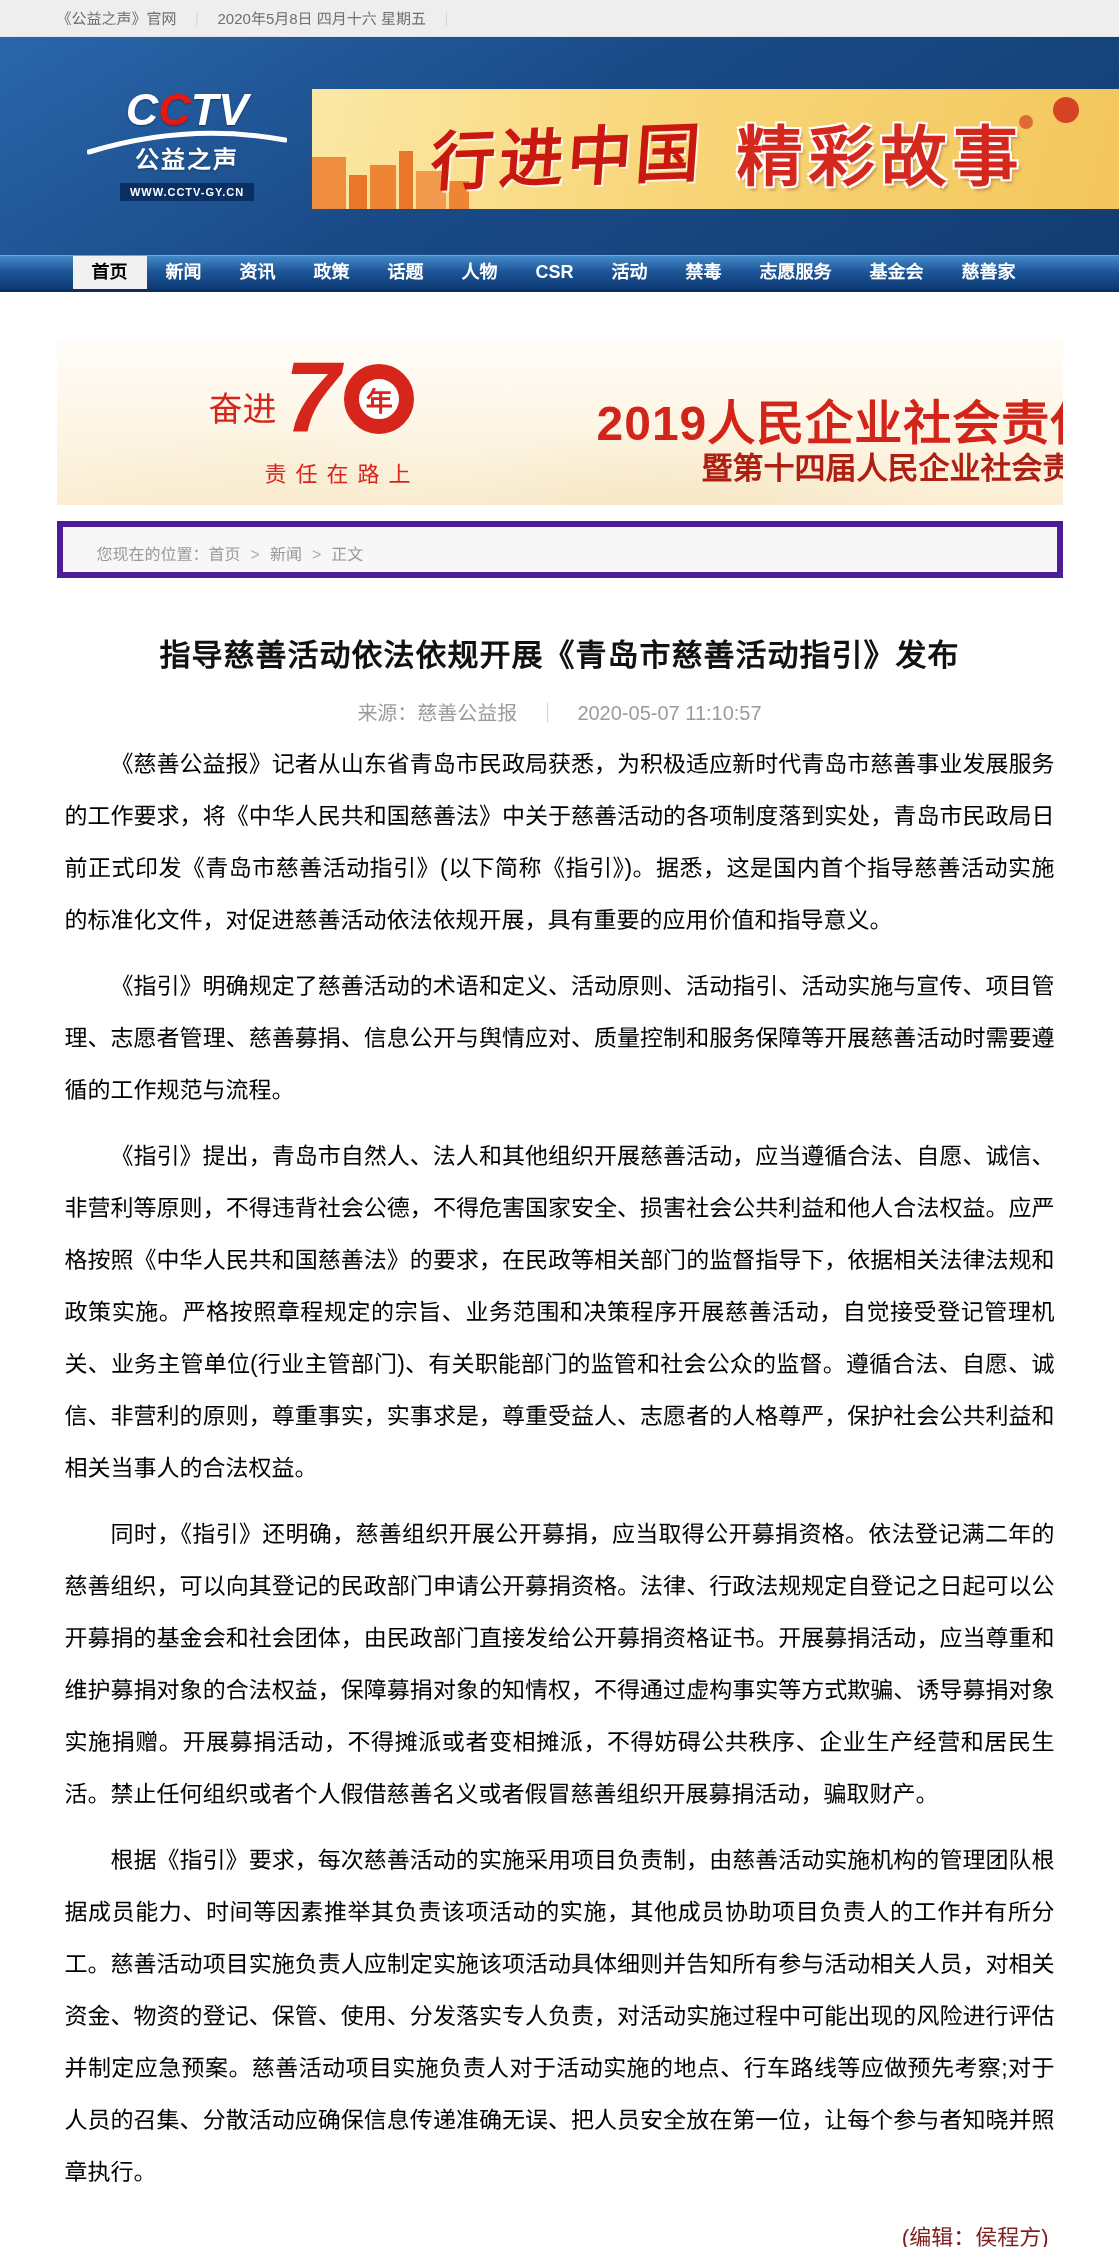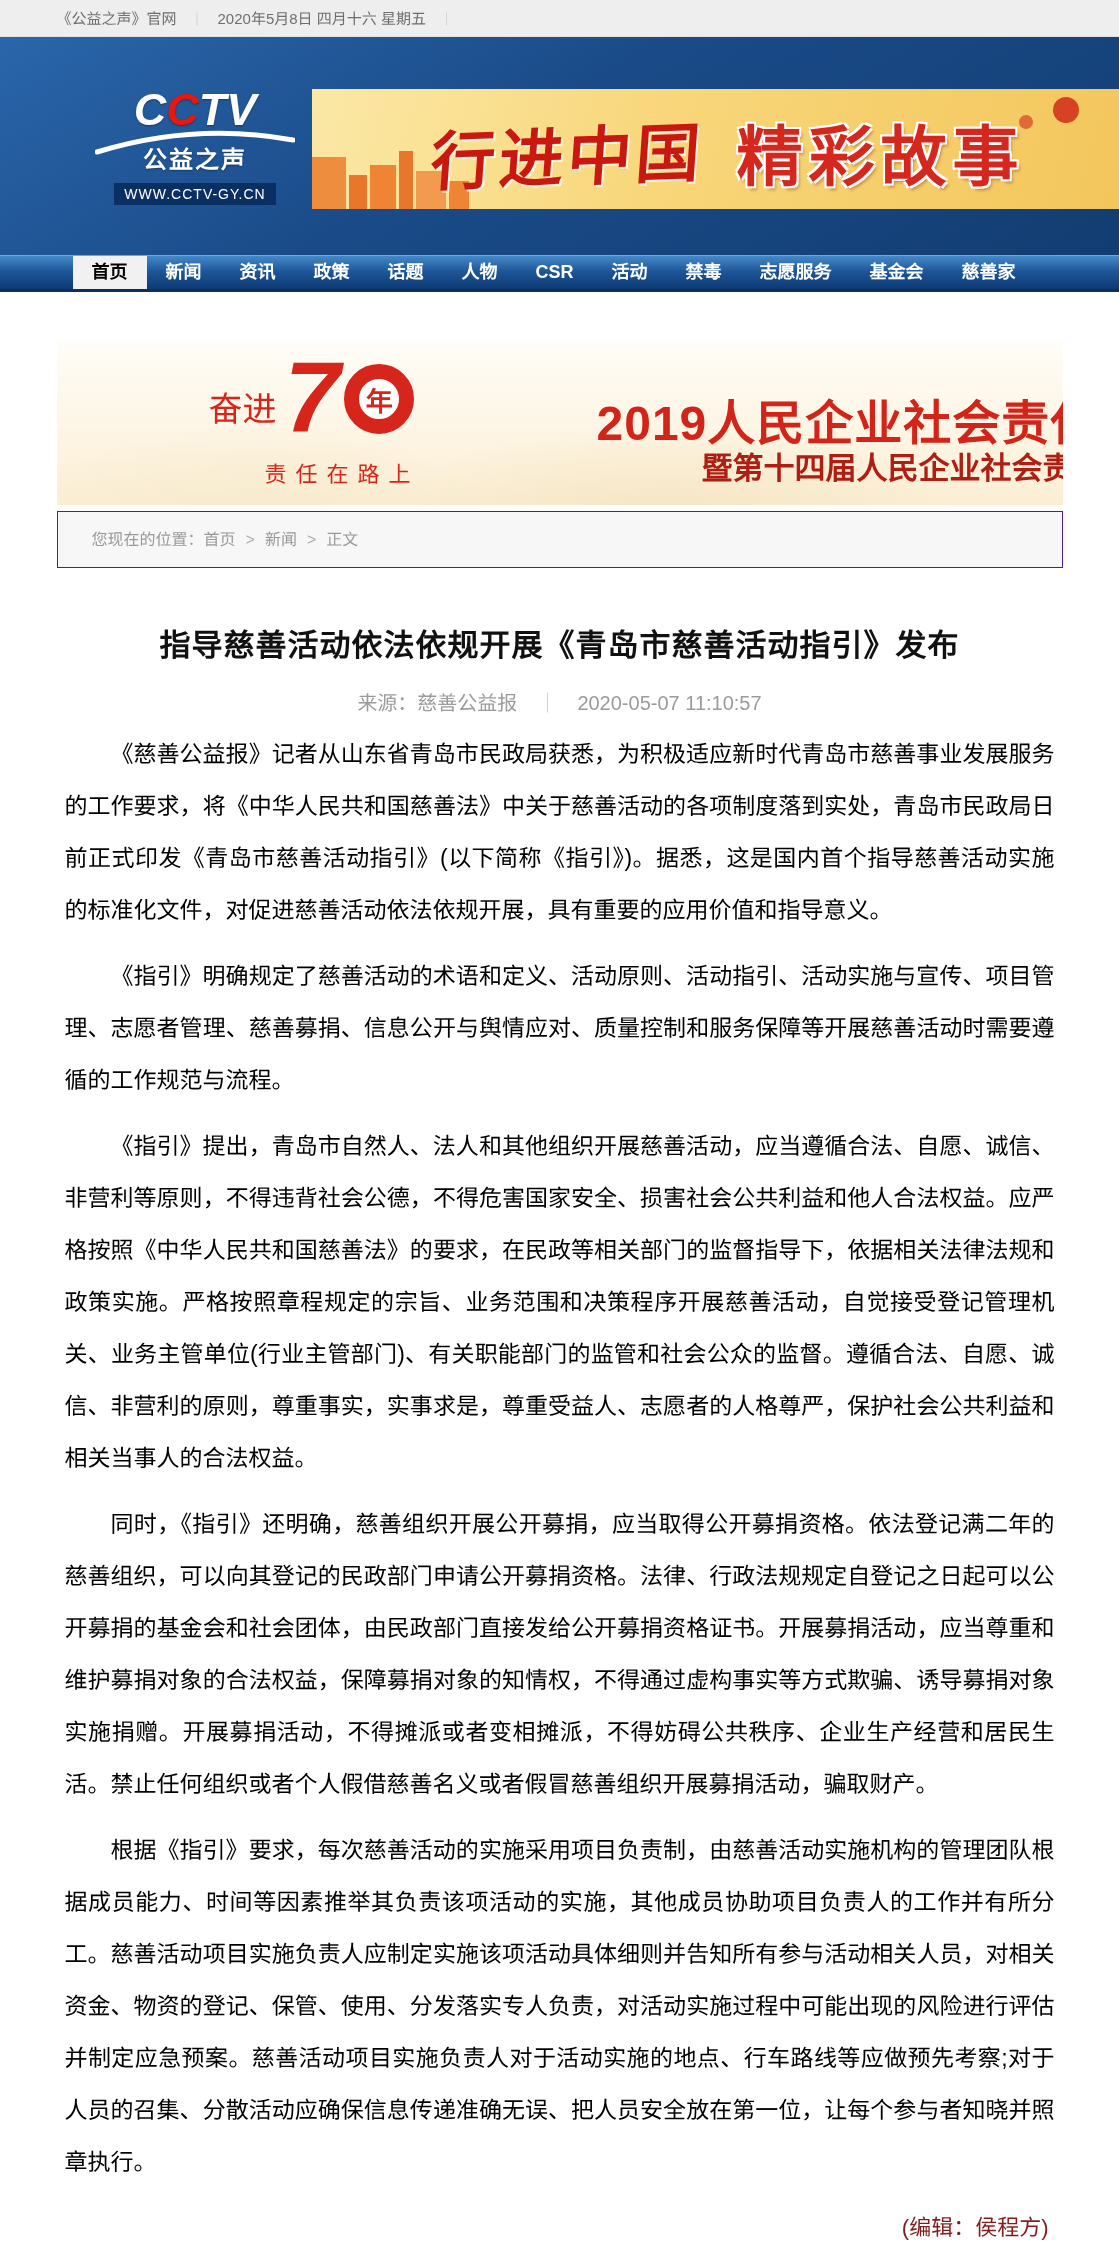--- a/index.html
+++ b/index.html
@@ -8,29 +8,29 @@
   .container { width:1006px; margin:0 auto; position:relative; }
 
   
   .topbar { height:37px; background:#eeeeee; border-bottom:1px solid #e2e2e2; }
   .topbar .container { line-height:37px; font-size:15px; color:#6f6f6f; }
   .topbar .sep { color:#bdbdbd; margin:0 14px; font-size:13px; }
 
   
   .header { position:relative; height:218px;
     background:linear-gradient(150deg,#2a66ab 0%,#1a4b88 45%,#123d72 100%); overflow:hidden; }
-  .logo { position:absolute; left:92px; top:50px; width:206px; text-align:center; color:#fff; cursor:pointer; }
+  .logo { position:absolute; left:84px; top:50px; width:206px; text-align:center; color:#fff; cursor:pointer; }
   .logo .cctv { font-size:45px; font-weight:bold; font-style:italic; letter-spacing:0px; line-height:1;
     text-shadow:0 1px 2px rgba(0,0,0,.35); }
   .logo .cctv .red { color:#e8170f; }
   .logo .swoosh { display:block; margin:-4px auto -10px auto; }
   .logo .brand { font-size:24px; font-weight:bold; letter-spacing:2px; line-height:1.15;
     text-shadow:0 1px 2px rgba(0,0,0,.35); }
   .logo .url { display:inline-block; margin-top:9px; background:#0a2f63; color:#fff;
-    font-size:14px; font-weight:normal; letter-spacing:1px; padding:3px 10px; }
+    font-size:11px; font-weight:bold; letter-spacing:1px; padding:3px 10px; }
 
   .head-banner { position:absolute; left:312px; right:0; top:52px; height:120px;
     background:linear-gradient(105deg,#fbe8a6 0%,#f8d679 45%,#f3c65c 100%); overflow:hidden; cursor:pointer; }
   .head-banner .texts { position:absolute; left:120px; top:14px; white-space:nowrap; }
   .hb-main { font-size:64px; font-weight:bold; color:#c9180f; display:inline-block;
     transform:skewX(-6deg) rotate(-2deg); letter-spacing:4px;
     text-shadow:2px 2px 0 rgba(255,255,255,.75); }
   .hb-sub { font-size:66px; font-weight:bold; color:#d4281e; display:inline-block; margin-left:28px;
     letter-spacing:6px;
     text-shadow:-2px -2px 0 #fff,2px -2px 0 #fff,-2px 2px 0 #fff,2px 2px 0 #fff,3px 4px 3px rgba(120,40,0,.35); }
@@ -68,21 +68,21 @@
   .fj-zero { width:70px; height:70px; border:15px solid #d6261c; border-radius:50%;
     display:flex; align-items:center; justify-content:center; margin-left:4px; margin-bottom:2px; background:#fff; }
   .fj-year { font-size:27px; font-weight:bold; }
   .fj-sub { font-size:22px; font-weight:normal; letter-spacing:9px; margin-top:20px; margin-left:56px; }
   .promo-line1 { position:absolute; left:540px; top:44px; font-size:48px; font-weight:bold;
     color:#d3241a; white-space:nowrap; letter-spacing:1px; }
   .promo-line2 { position:absolute; left:645px; top:103px; font-size:31px; font-weight:bold;
     color:#ae1e12; white-space:nowrap; }
 
   
-  .crumbbar { margin-top:6px; height:57px; background:#f7f7f7; border:1px solid #4c1d95;
+  .crumbbar { margin-top:16px; height:57px; background:#f7f7f7; border:6px solid #4c1d95;
     line-height:55px; font-size:16px; color:#999; padding-left:34px; }
   .crumbbar a { color:#999; text-decoration:none; cursor:pointer; }
   .crumbbar .gt { margin:0 10px; color:#aaa; }
 
   
   .article-title { margin-top:52px; text-align:center; font-size:31px; font-weight:bold;
     color:#111; letter-spacing:1px; }
   .article-meta { margin-top:22px; text-align:center; font-size:20px; color:#9b9b9b; }
   .article-meta .msep { color:#c9c9c9; margin:0 20px; }
   .article-body { margin-top:12px; padding:0 8px 10px 8px; }

